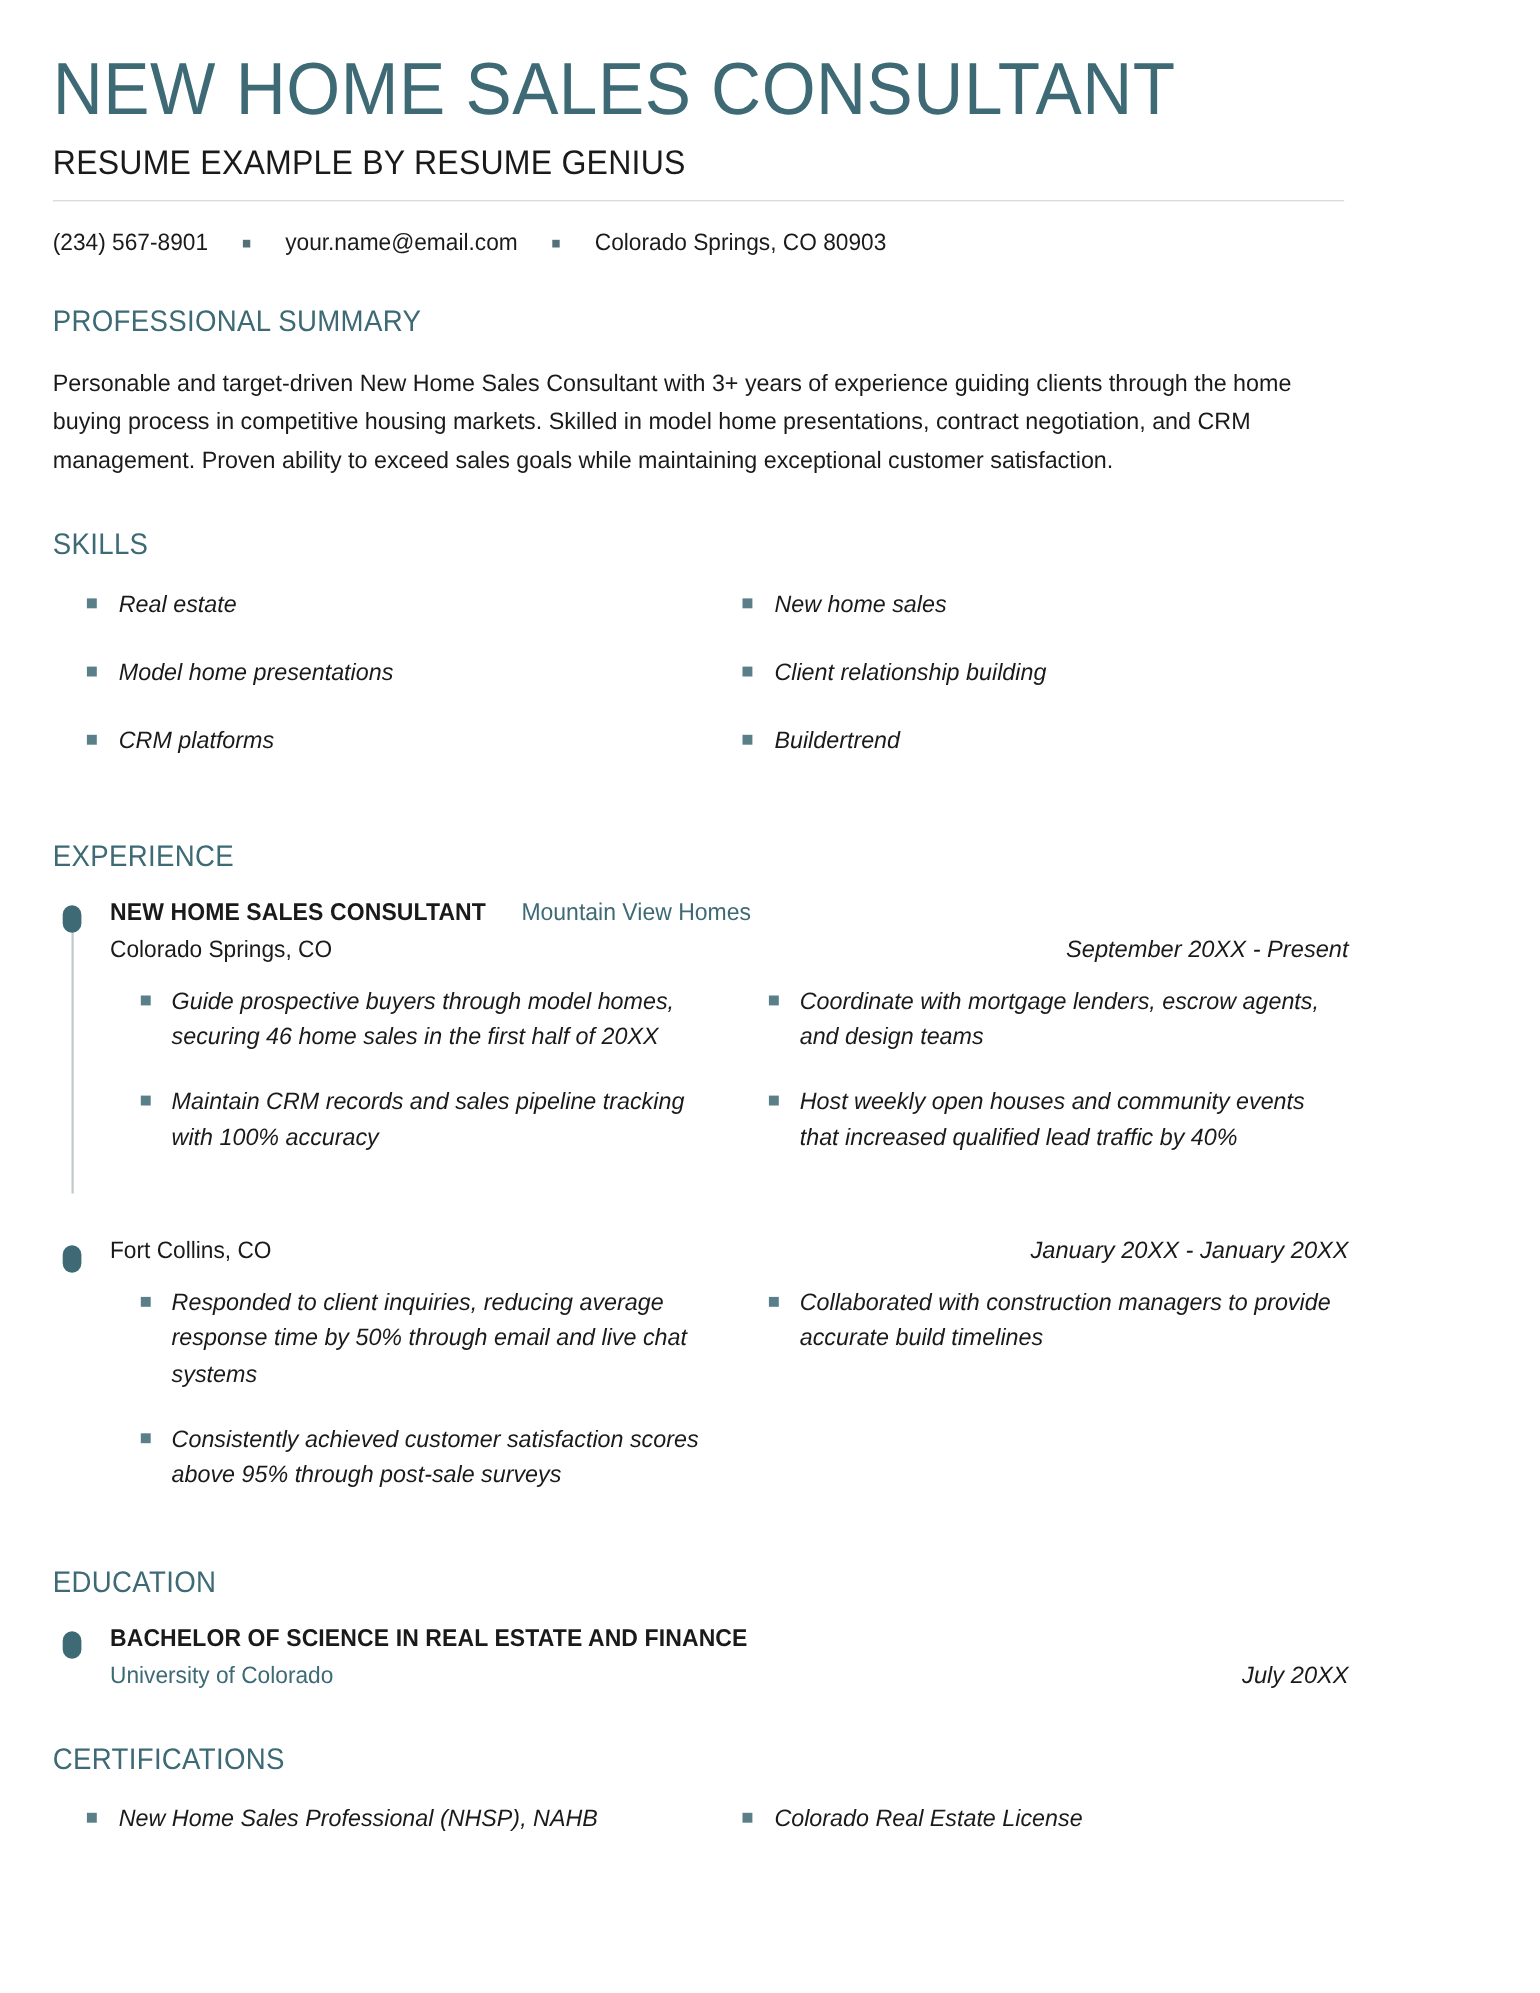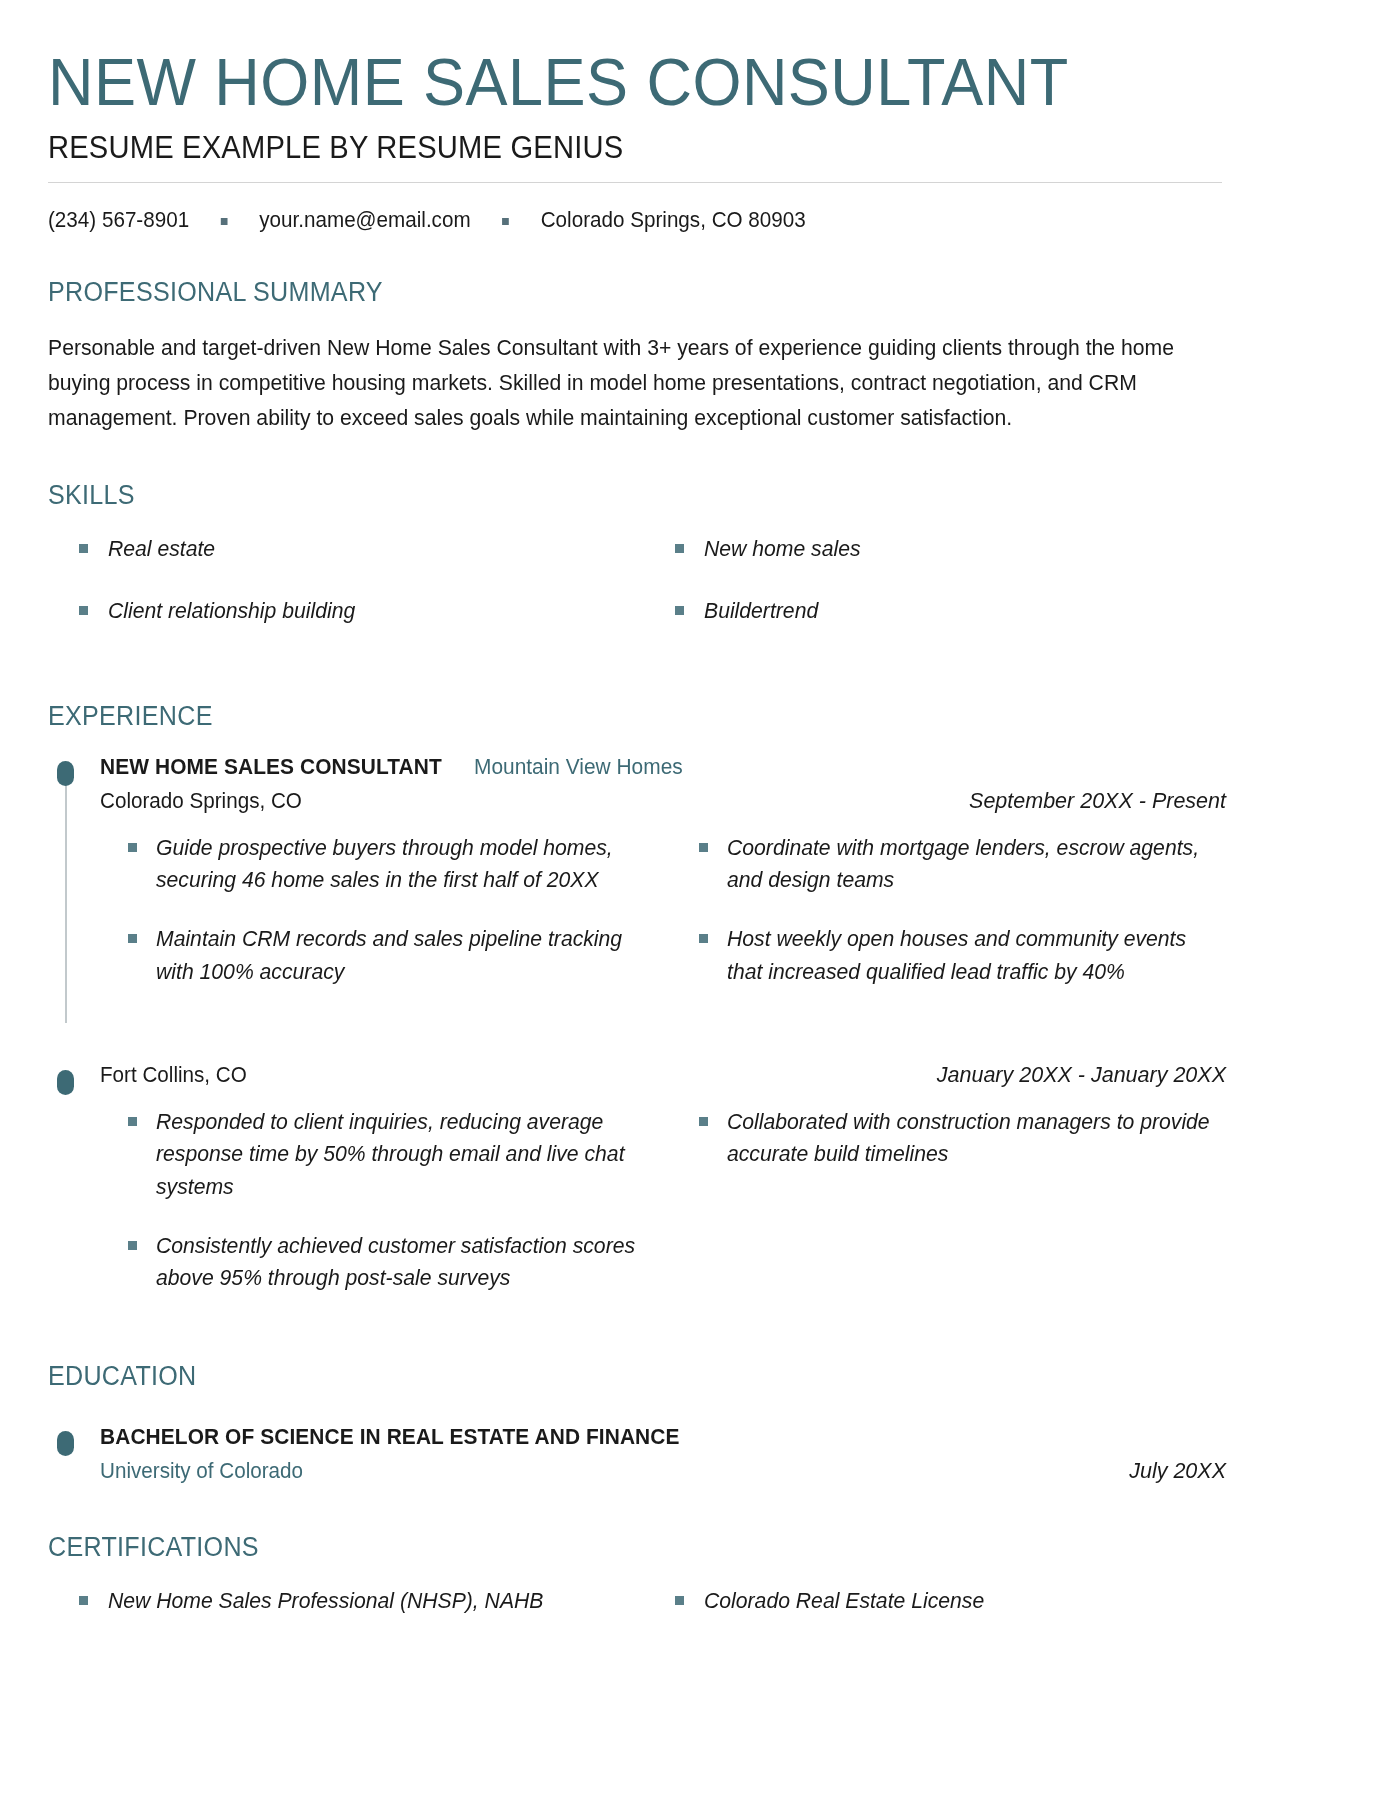--- a/index.html
+++ b/index.html
@@ -222,21 +222,21 @@
     white-space: nowrap;
     padding-right: 3px;
   }
 
   .entry-bullets { margin-top: 18px; }
   .entry-bullets .bullet-item { padding-left: 50px; }
   .entry-bullets .bullet-marker { left: 22px; }
 
   
   .section.experience .entries { margin-top: 22px; }
-  .section.education  .entries { margin-top: 32px; }
+  .section.education  .entries { margin-top: 22px; }
   .entry.job + .entry.job { margin-top: 48px; }
   .section.certifications { margin-top: 48px; }
   .section.education { margin-top: 40px; }
 </style>
 </head>
 <body>
 
 <div class="page">
 
   <div>
@@ -264,21 +264,29 @@
         <div class="bullet-item">
           <span class="bullet-marker"></span>
           <span class="bullet-text">Real estate</span>
         </div>
         <div class="bullet-item">
           <span class="bullet-marker"></span>
           <span class="bullet-text">New home sales</span>
         </div>
         <div class="bullet-item">
           <span class="bullet-marker"></span>
+          <span class="bullet-text">Model home presentations</span>
+        </div>
+        <div class="bullet-item">
+          <span class="bullet-marker"></span>
           <span class="bullet-text">Client relationship building</span>
+        </div>
+        <div class="bullet-item">
+          <span class="bullet-marker"></span>
+          <span class="bullet-text">CRM platforms</span>
         </div>
         <div class="bullet-item">
           <span class="bullet-marker"></span>
           <span class="bullet-text">Buildertrend</span>
         </div>
       </div>
   </div>
 
   <div class="section experience">
     <div class="section-heading">EXPERIENCE</div>

